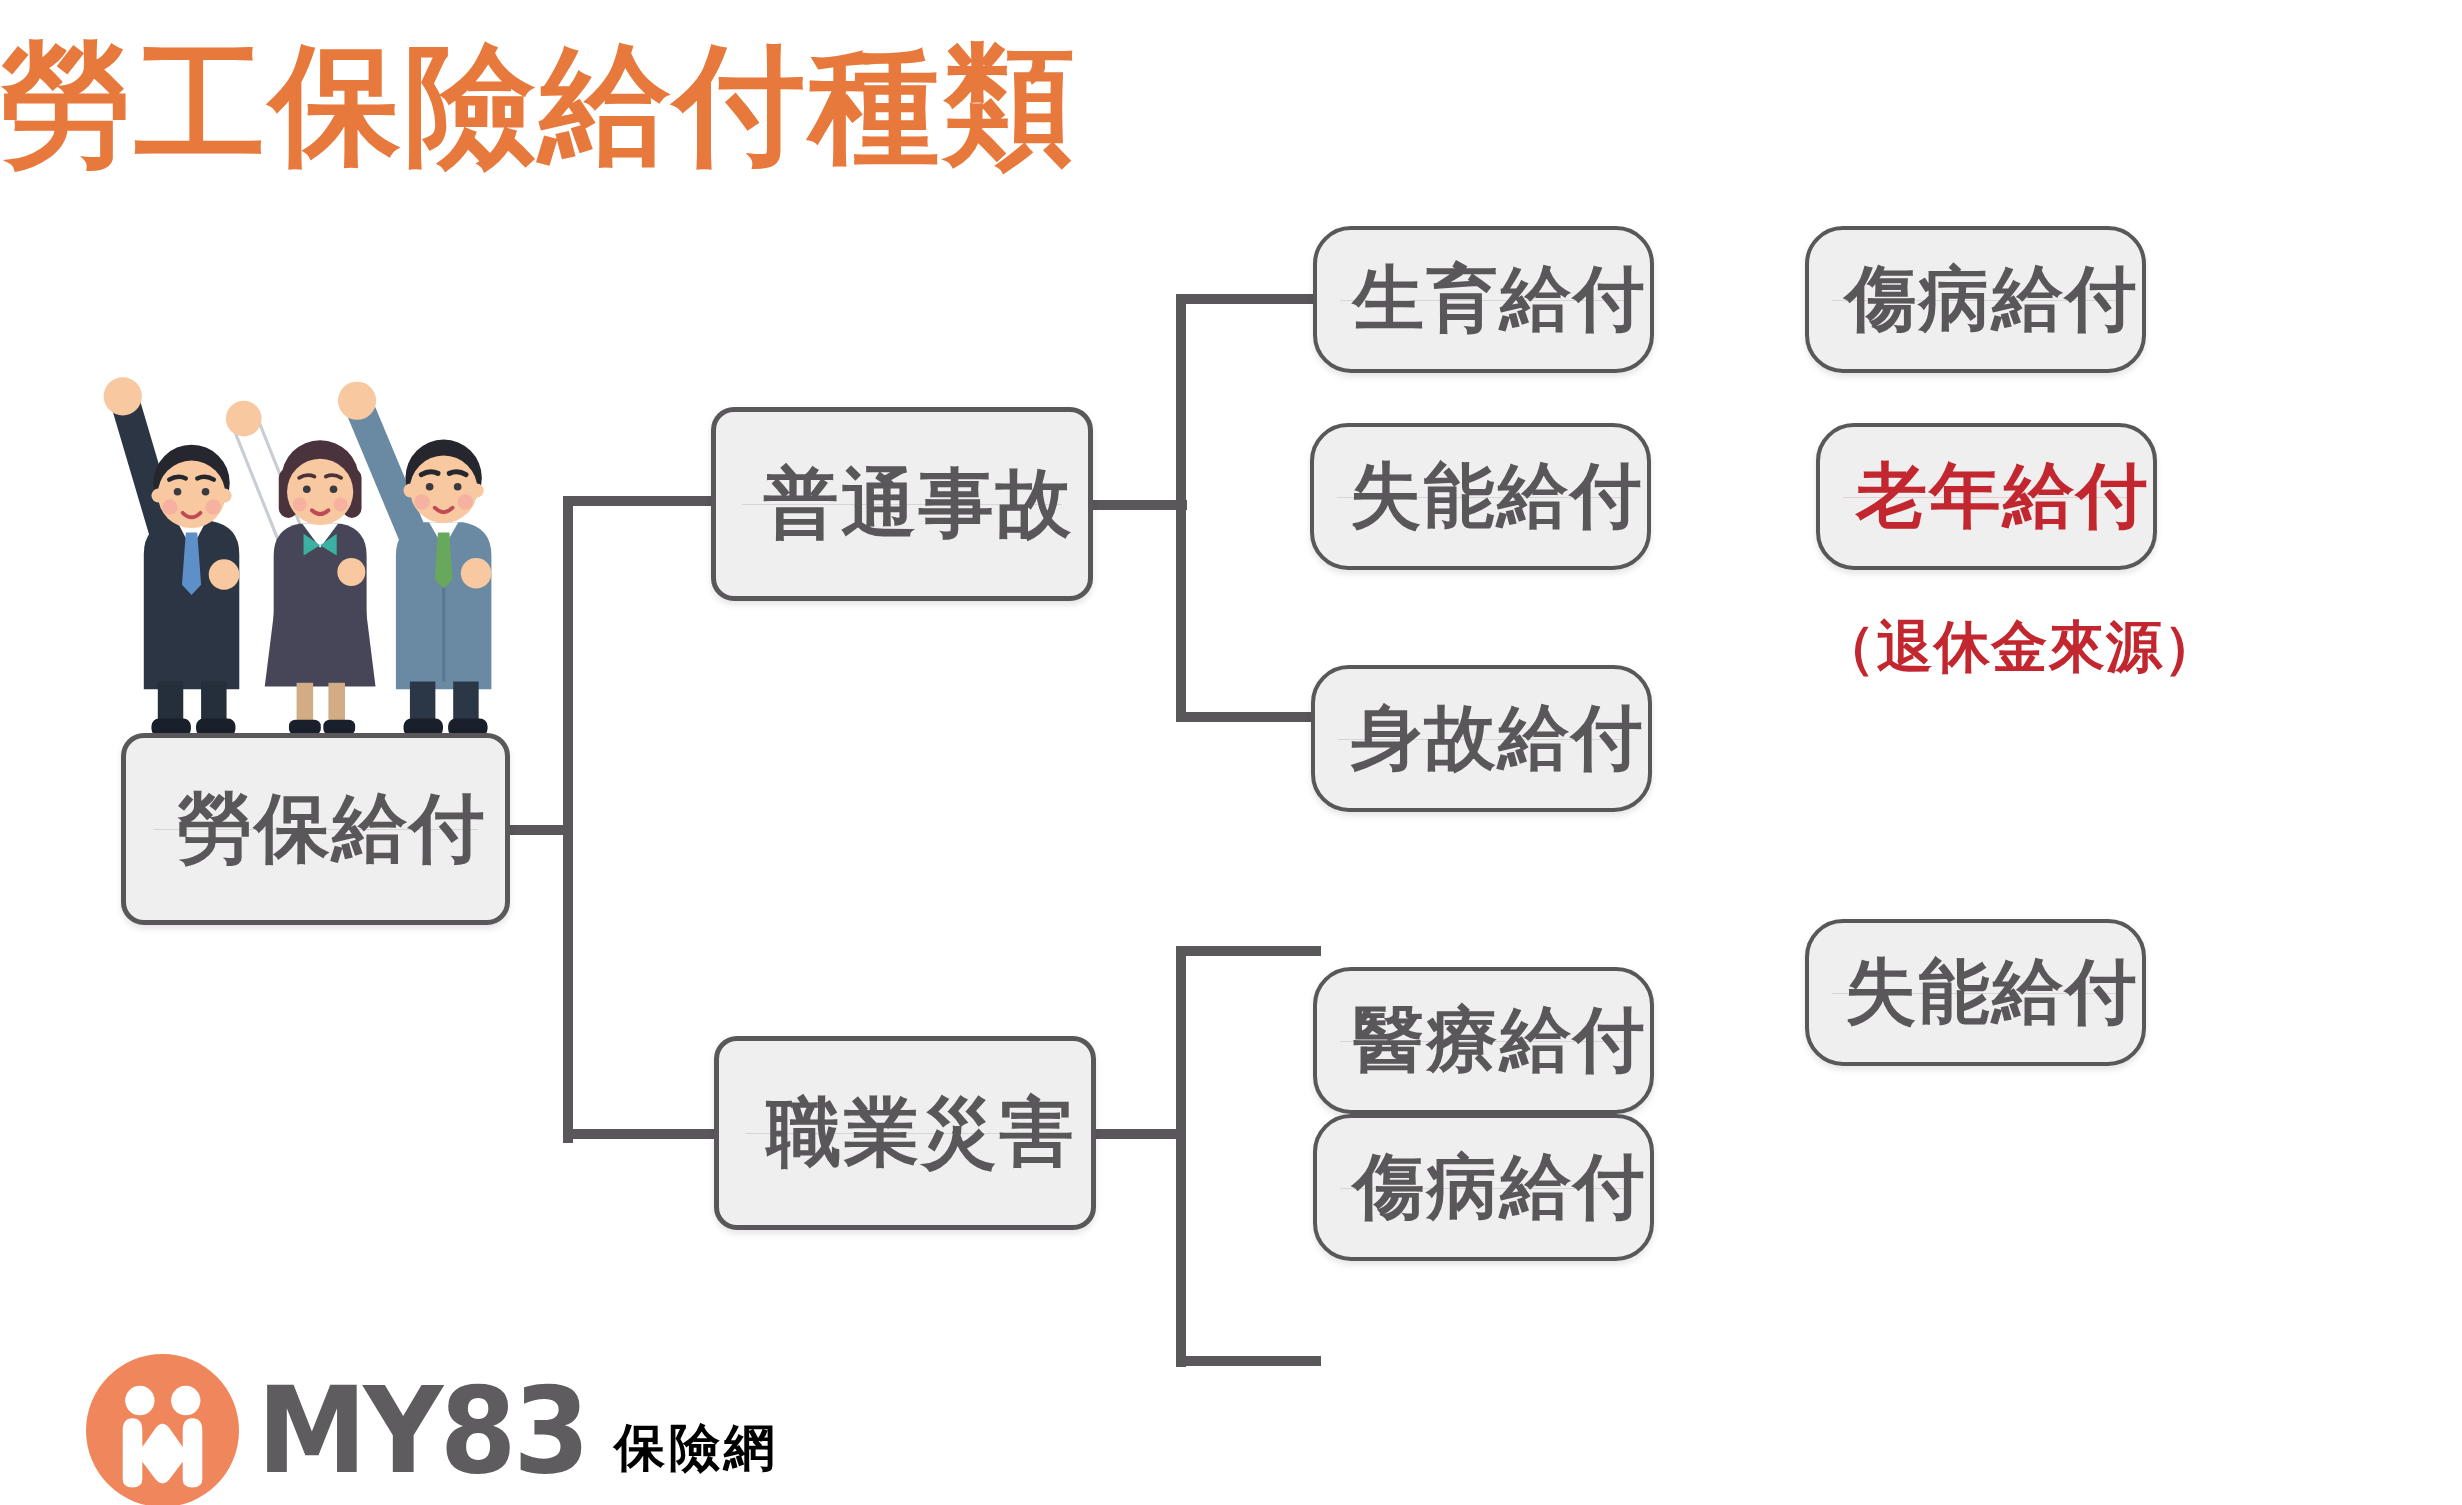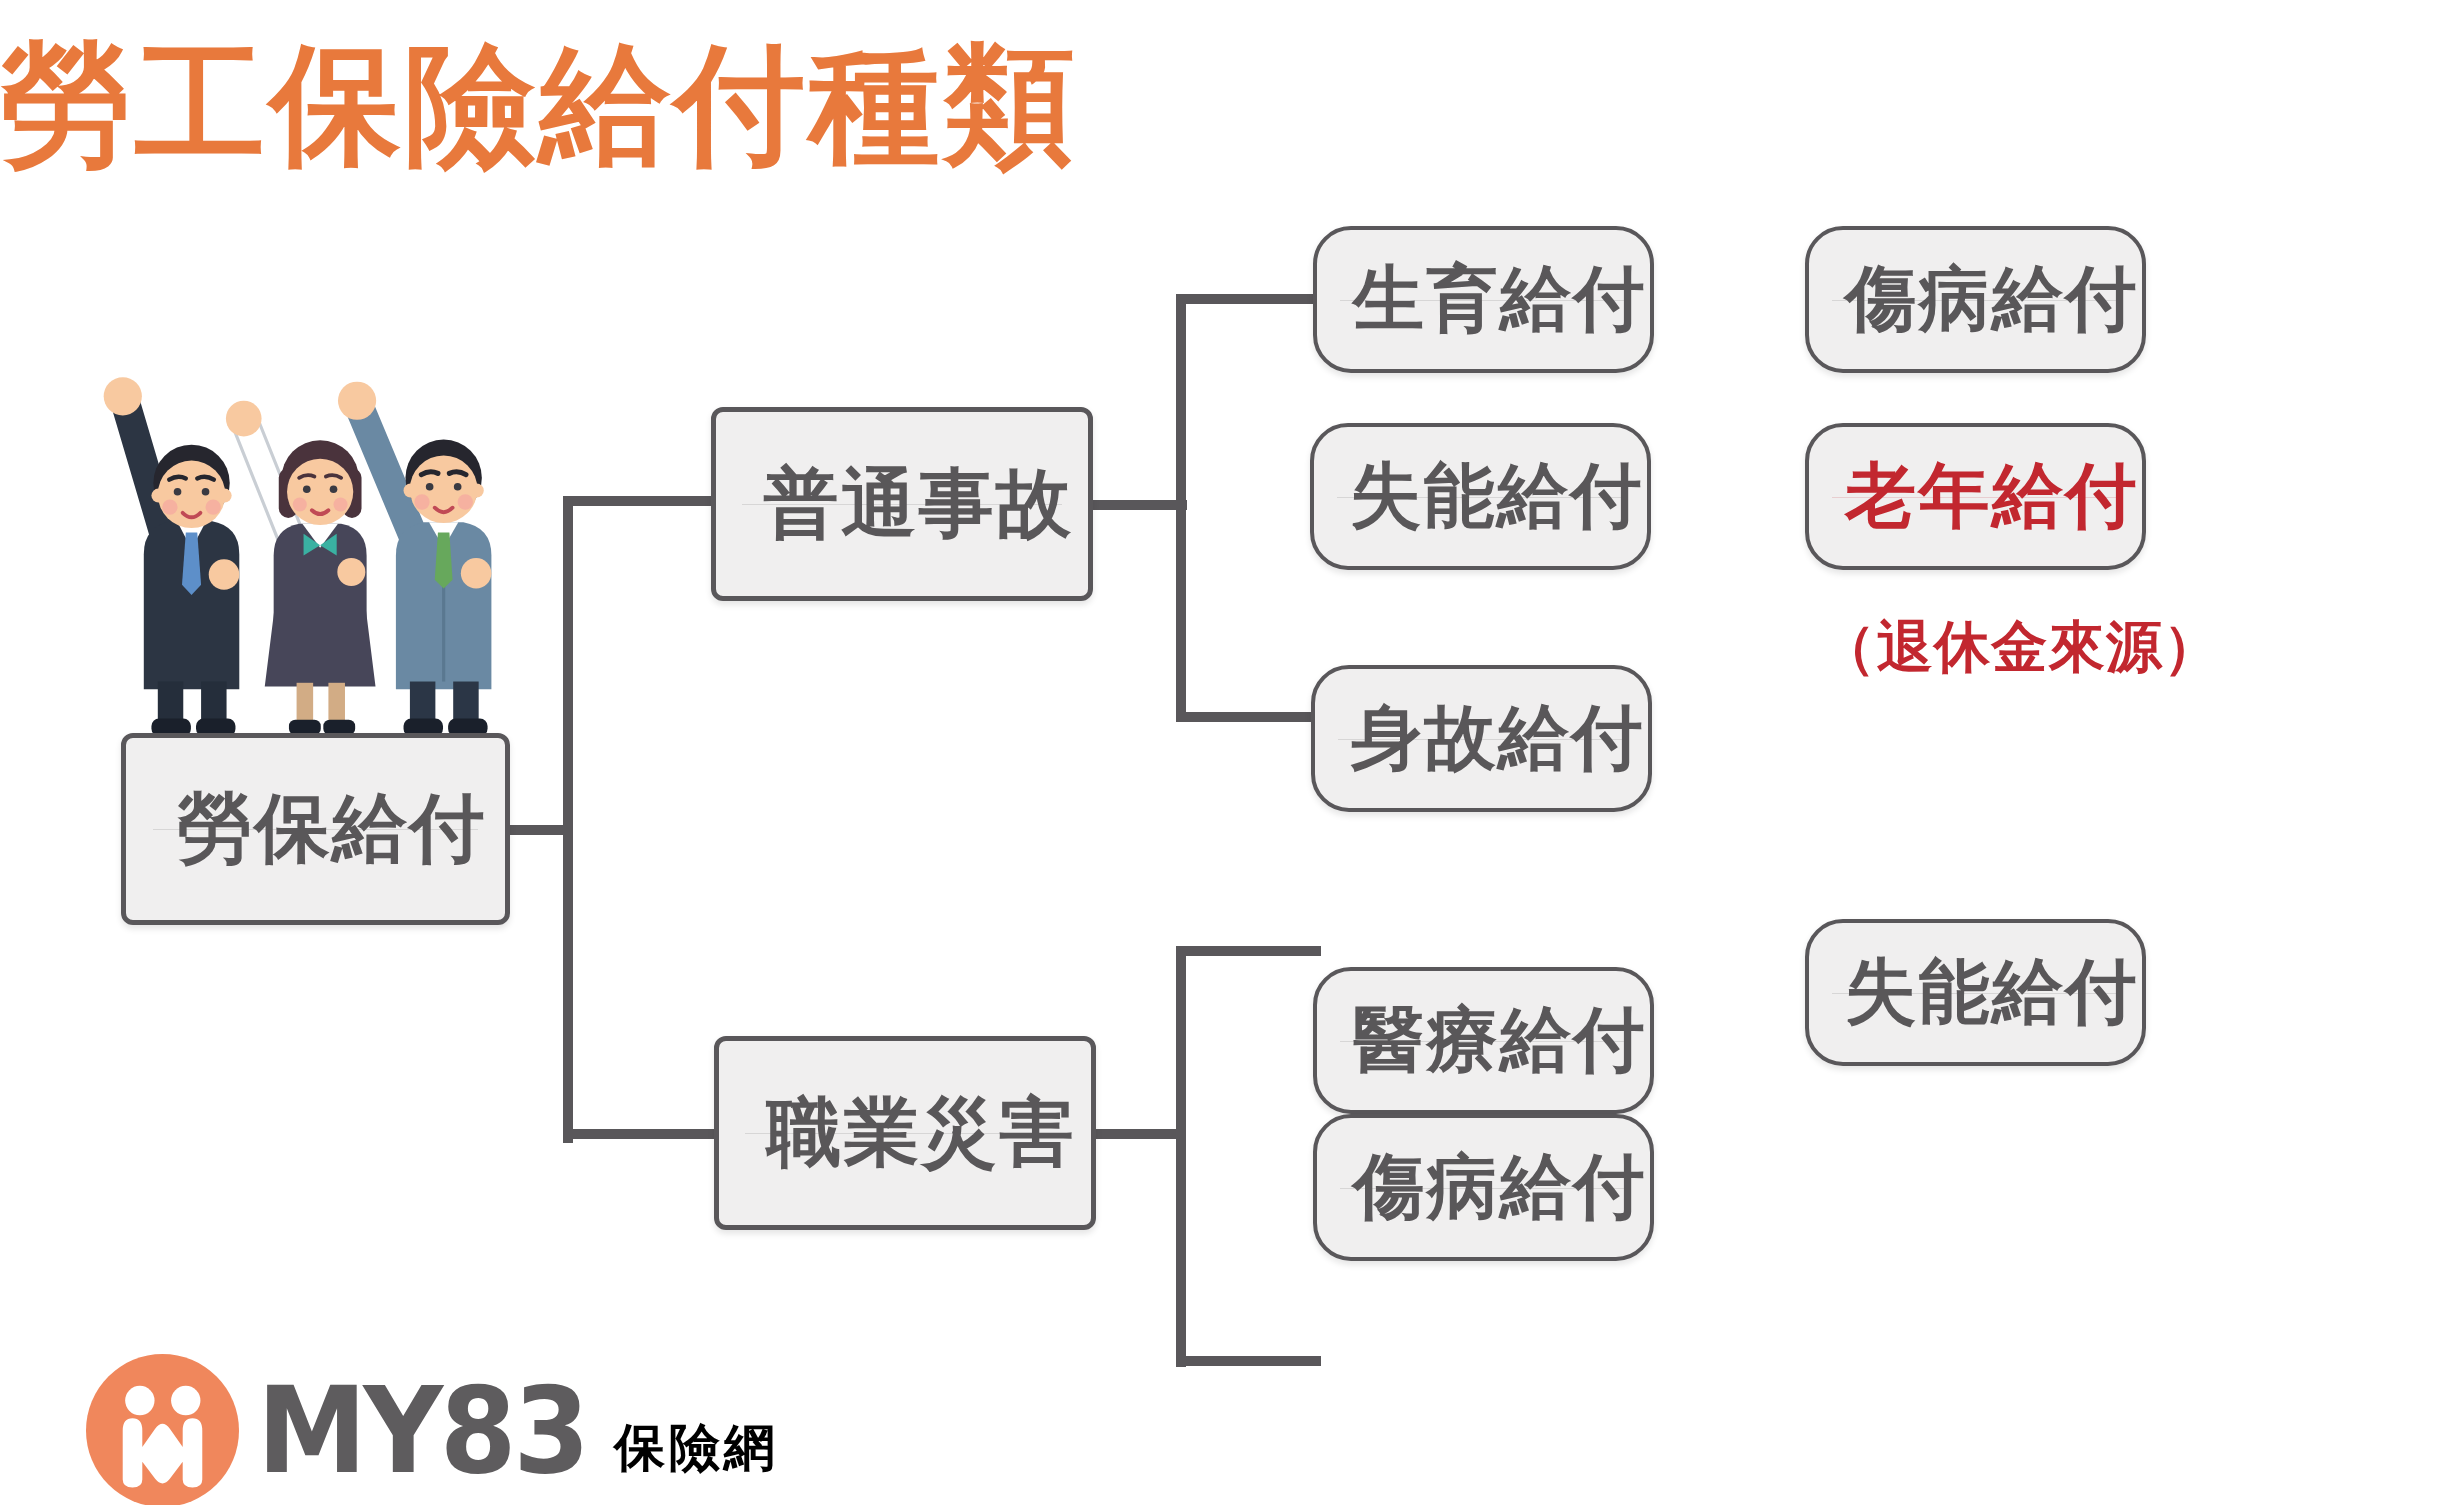--- a/index.html
+++ b/index.html
@@ -56,23 +56,23 @@
     background: currentColor;
     opacity: 0.16;
     pointer-events: none;
   }
   .node .lbl {
     position: relative;
     z-index: 1;
     letter-spacing: 2.5px;
     white-space: nowrap;
   }
-  .node.big { border-radius: 12px; border-width: 5.1px; font-size: 75px; }
+  .node.big { border-radius: 23px; border-width: 5.1px; font-size: 75px; }
   .node.leaf { width: 341px; height: 147px; font-size: 71px; }
-  .node.red { color: #C2272F; }
+  .node.red { color: #C2272F; margin-left: 11px; }
 
   .n-root { left: 121px;  top: 733px; width: 389px;  height: 192px; }
   .n-b1   { left: 711px; top: 407px;  width: 382px;  height: 194px; }
   .n-b2   { left: 714px; top: 1036px; width: 382px;  height: 194px; }
   .n-l1   { left: 1313px; top: 226px;  }
   .n-l2   { left: 1805px; top: 226px;  }
   .n-l3   { left: 1310px; top: 423px;  }
   .n-l4   { left: 1805px; top: 423px;  }
   .n-l5   { left: 1311px; top: 665px; }
   .n-l6   { left: 1313px; top: 967px; }

